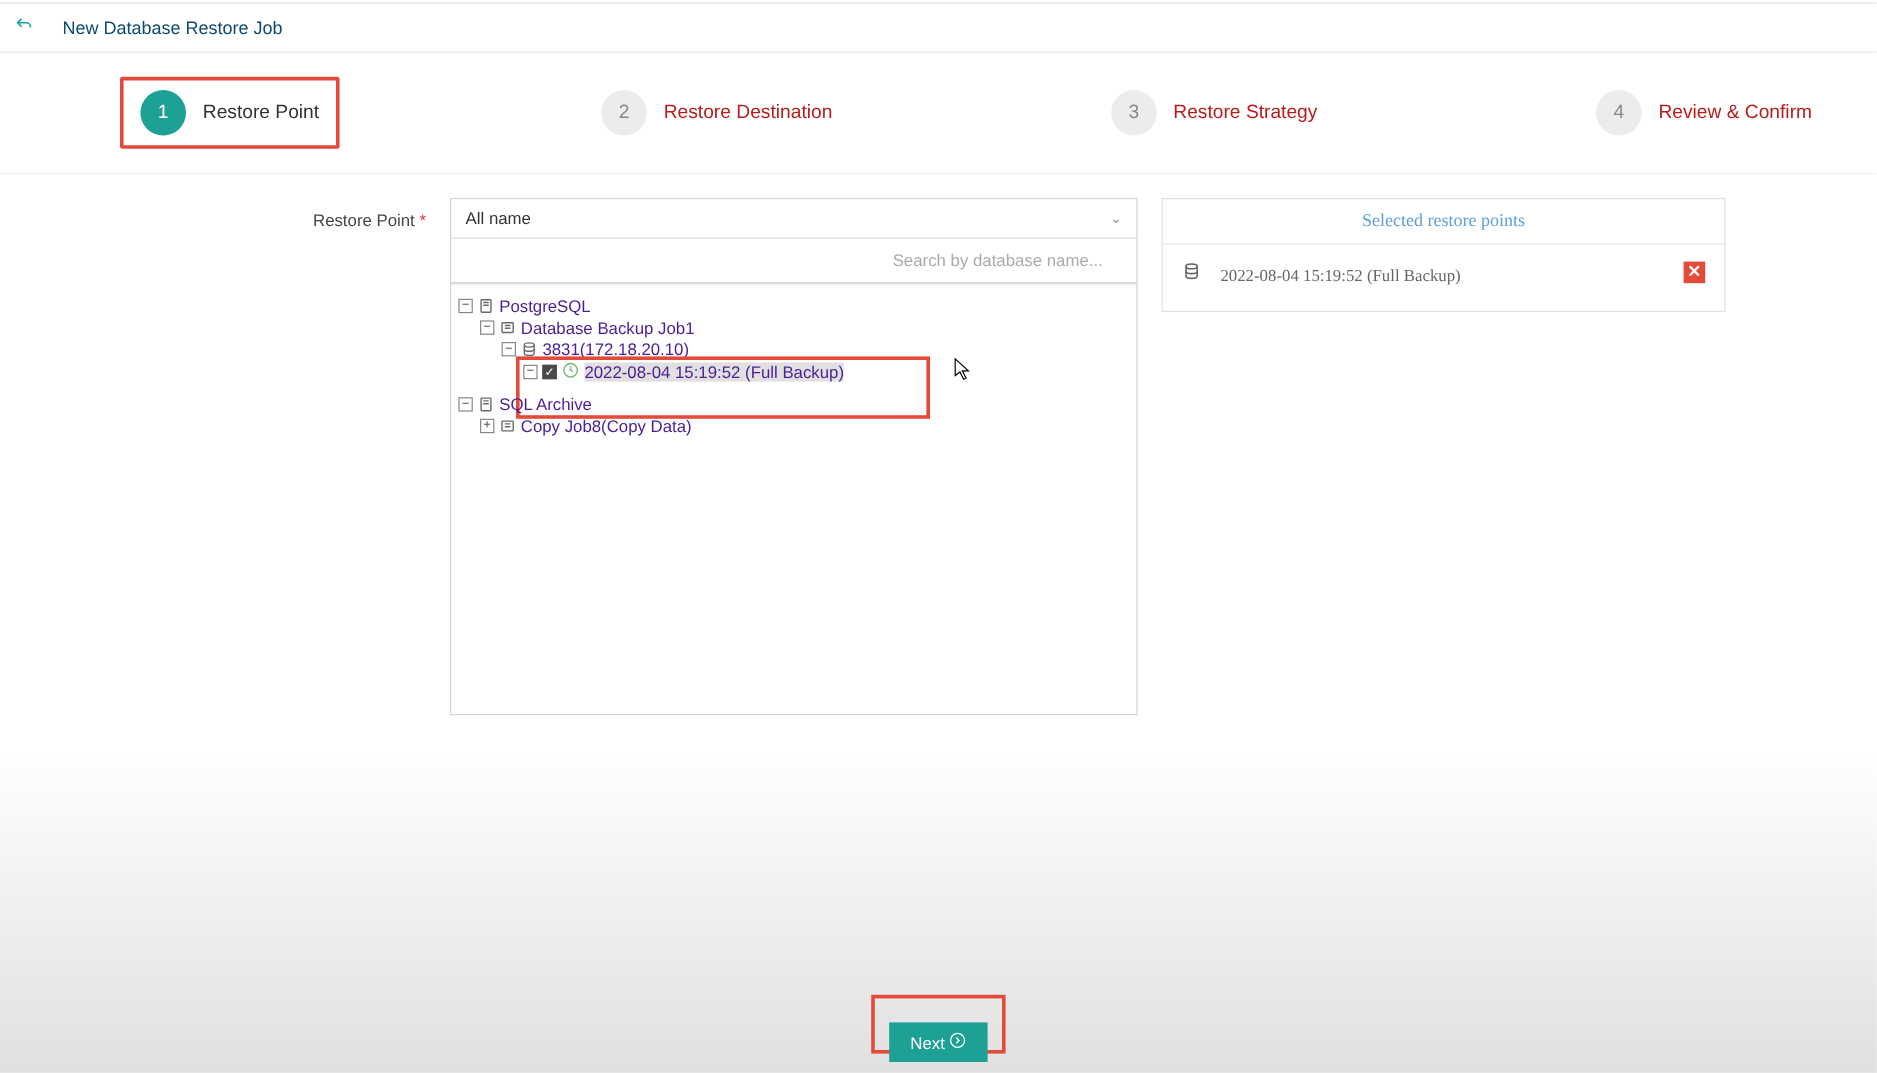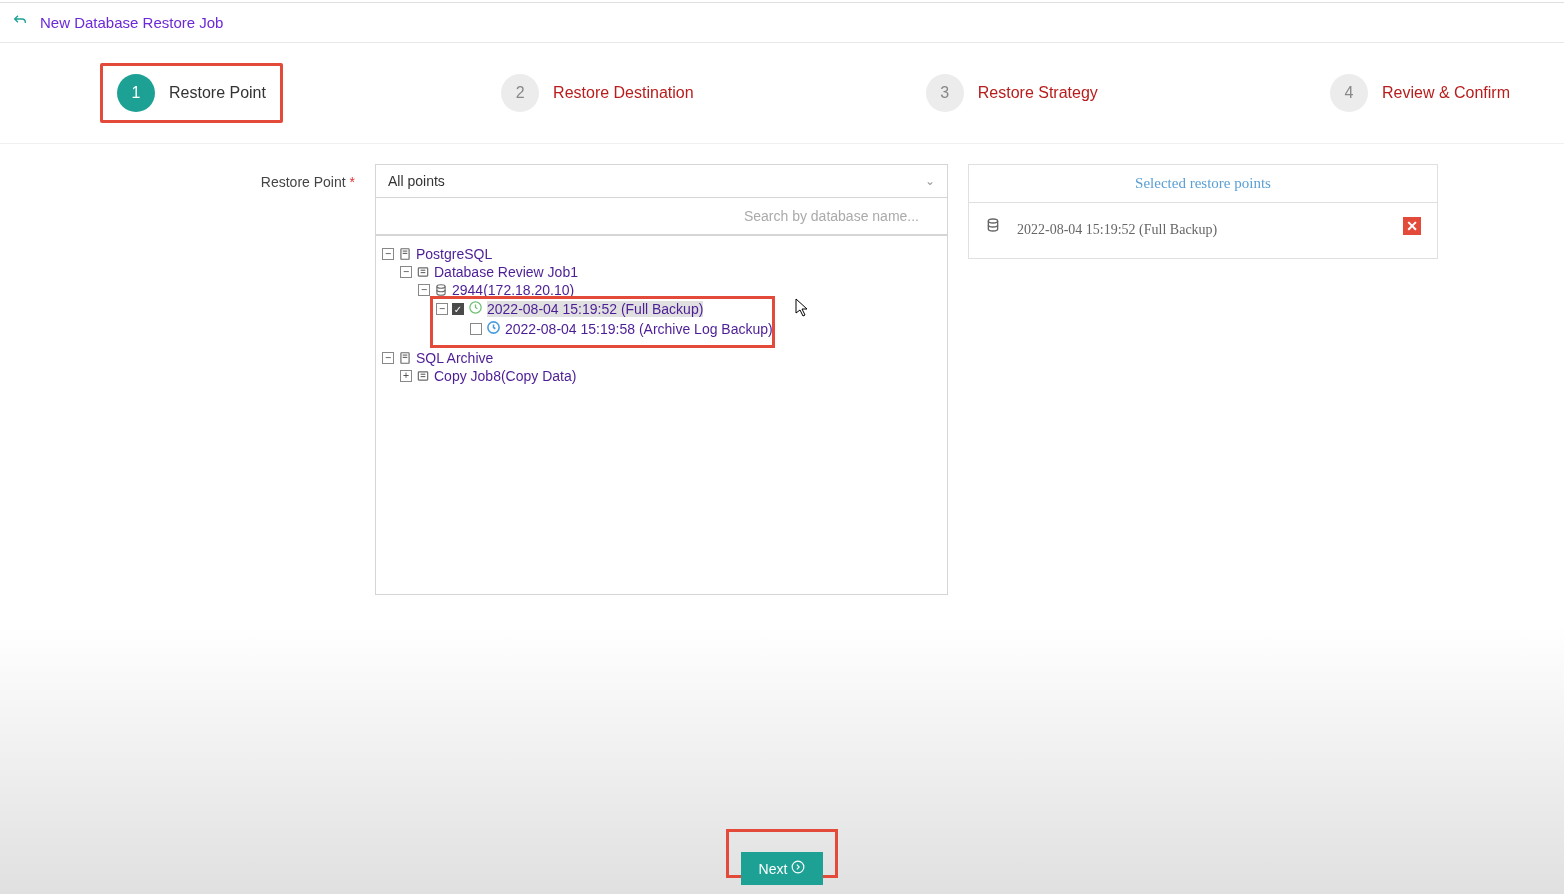--- a/index.html
+++ b/index.html
@@ -13,25 +13,25 @@
       overflow: hidden;
       position: relative;
     }
     .top-bar {
       height: 3px;
       border-bottom: 1px solid #e0e0e0;
     }
     .header {
       padding: 10px 12px;
       border-bottom: 1px solid #e8e8e8;
-      color: #6d28d9;
+      color: #0c4a6e;
       font-size: 15px;
       display: flex;
       align-items: center;
-      gap: 12px;
+      gap: 24px;
     }
     .back-arrow {
       display: inline-block;
     }
     .steps {
       display: flex;
       align-items: center;
       padding: 20px 40px 20px 100px;
       border-bottom: 1px solid #f0f0f0;
       gap: 0;
@@ -287,21 +287,21 @@
   </div>
 </div>
 
 <div class="main">
   <div class="left-col">
     <span class="required">Restore Point</span>
   </div>
 
   <div class="mid-col">
     <div class="select-box">
-      <span>All points</span>
+      <span>All name</span>
       <span class="chev">⌄</span>
     </div>
     <div class="search-box">
       <input class="search-input" type="text" placeholder="Search by database name..." style="">
     </div>
     <div class="tree-box">
       <div class="tree">
         <ul>
           <li>
             <div class="tree-row">
@@ -319,64 +319,49 @@
               <li>
                 <div class="tree-row">
                   <span class="expander">−</span>
                   <span class="tree-icon">
                     <svg viewBox="0 0 24 24" fill="none" stroke="currentColor" stroke-width="2">
                         <rect x="4" y="5" width="16" height="14" rx="1"></rect>
                         <line x1="8" y1="9" x2="16" y2="9"></line>
                         <line x1="8" y1="13" x2="16" y2="13"></line>
                       </svg>
                   </span>
-                  <span class="tree-label">Database Review Job1</span>
+                  <span class="tree-label">Database Backup Job1</span>
                 </div>
                 <ul>
                   <li>
                     <div class="tree-row">
                       <span class="expander">−</span>
                       <span class="tree-icon">
                         <svg viewBox="0 0 24 24" fill="none" stroke="currentColor" stroke-width="2">
                             <ellipse cx="12" cy="6" rx="7" ry="3"></ellipse>
                             <path d="M5 6v12c0 1.7 3.1 3 7 3s7-1.3 7-3V6"></path>
                             <path d="M5 12c0 1.7 3.1 3 7 3s7-1.3 7-3"></path>
                           </svg>
                       </span>
-                      <span class="tree-label">2944(172.18.20.10)</span>
+                      <span class="tree-label">3831(172.18.20.10)</span>
                     </div>
                     <ul style="position:relative;">
                       <li style="position:relative;">
                         <div class="red-outline-block" style="left:-6px; top:-2px; width:345px; height:52px;"></div>
                         <div class="tree-row">
                           <span class="expander">−</span>
                           <span class="checkbox checked">✓</span>
                           <span class="clock-icon clock-green">
                             <svg viewBox="0 0 24 24" fill="none" stroke="currentColor" stroke-width="2">
                                 <circle cx="12" cy="12" r="9"></circle>
                                 <polyline points="12 7 12 12 15 14"></polyline>
                               </svg>
                           </span>
                           <span class="tree-label selected">2022-08-04 15:19:52 (Full Backup)</span>
                         </div>
-                        <ul>
-                          <li>
-                            <div class="tree-row">
-                              <span style="width:12px;"></span>
-                              <span class="checkbox"></span>
-                              <span class="clock-icon clock-blue">
-                                <svg viewBox="0 0 24 24" fill="none" stroke="currentColor" stroke-width="2.5">
-                                    <circle cx="12" cy="12" r="9"></circle>
-                                    <polyline points="12 7 12 12 15 14"></polyline>
-                                  </svg>
-                              </span>
-                              <span class="tree-label">2022-08-04 15:19:58 (Archive Log Backup)</span>
-                            </div>
-                          </li>
-                        </ul>
                       </li>
                     </ul>
                   </li>
                 </ul>
               </li>
             </ul>
           </li>
           <li>
             <div class="tree-row">
               <span class="expander">−</span>

